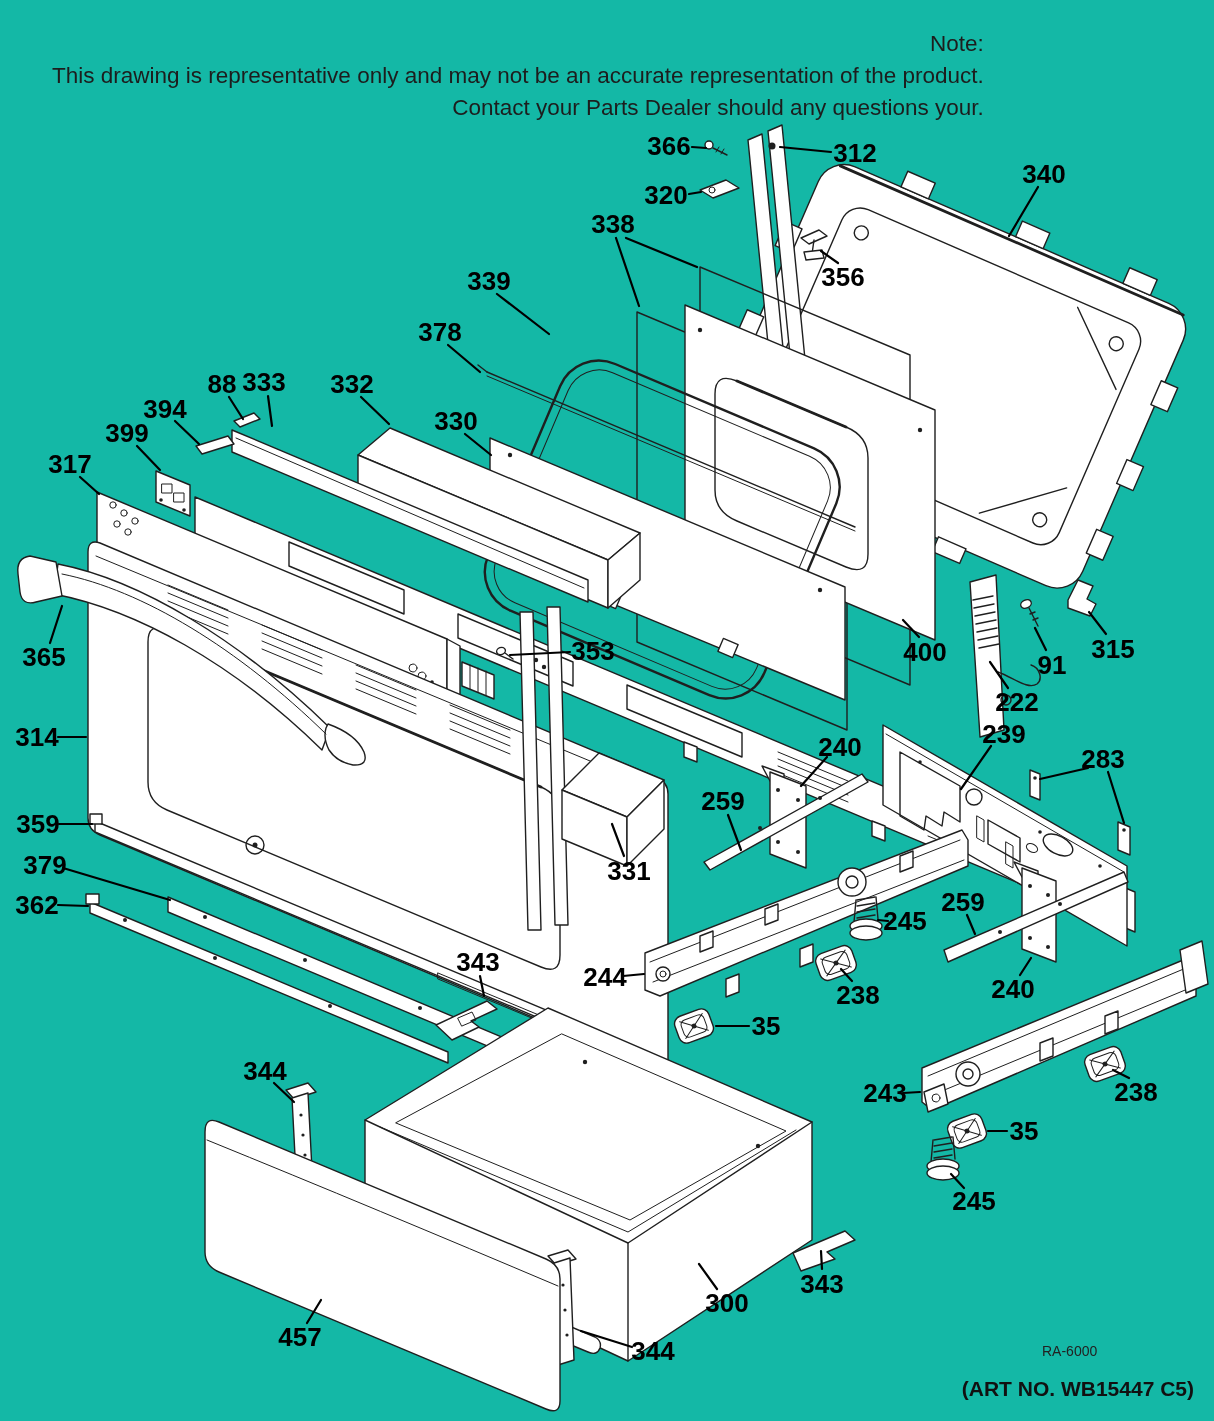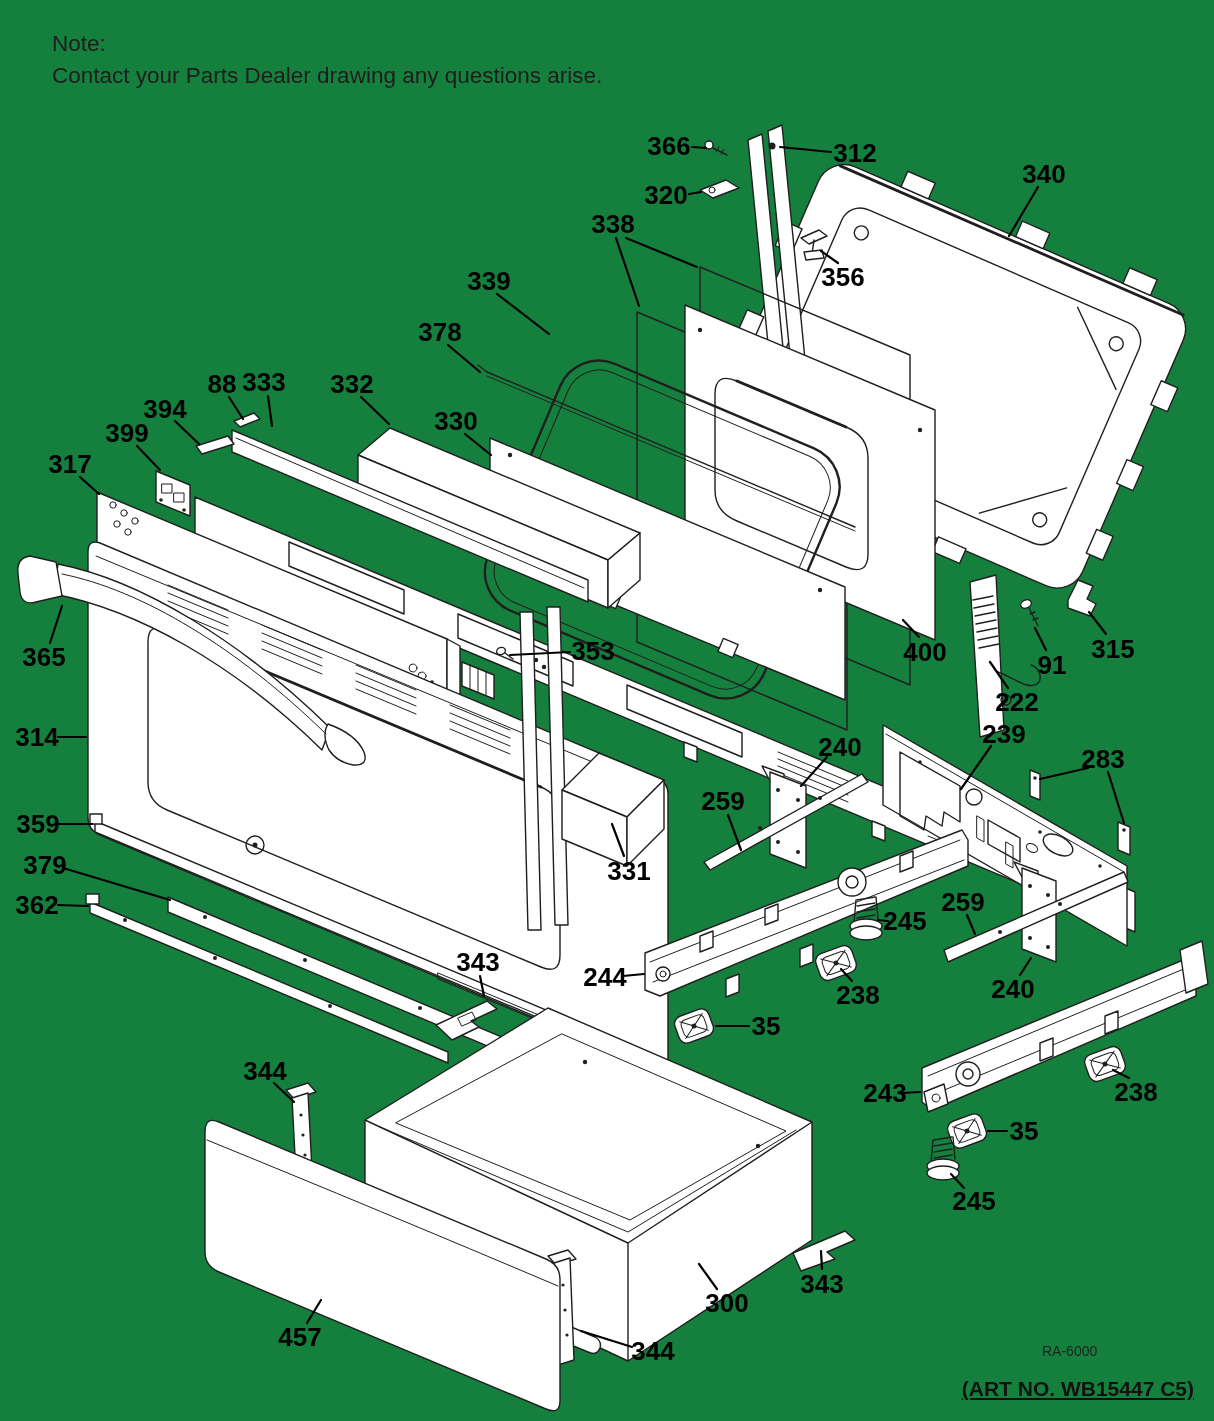--- a/index.html
+++ b/index.html
@@ -1,39 +1,40 @@
 <!DOCTYPE html>
 <html><head>
 <meta charset="utf-8">
 <style>
   html,body{margin:0;padding:0;background:#ffffff;}
-  .page{position:relative;width:1214px;height:1421px;background:#15803d;overflow:hidden;
-        font-family:"Liberation Sans",sans-serif;color:#1a1a1a;}
+  .page{position:relative;width:1214px;height:1421px;background:#14b8a6;overflow:hidden;
+        font-family:"Liberation Sans",sans-serif;color:#1a1a1a;text-align:right;}
   .note{position:absolute;left:52px;top:28px;font-size:22.5px;line-height:32px;color:#1d1d1d;}
   .note .nt{display:block;}
   .footer-code{position:absolute;left:1042px;top:1343px;font-size:14px;color:#222;}
-  .footer-art{position:absolute;right:20px;top:1377px;font-size:21px;font-weight:bold;color:#111;text-decoration:underline;}
+  .footer-art{position:absolute;right:20px;top:1377px;font-size:21px;font-weight:bold;color:#111;}
   svg{position:absolute;left:0;top:0;}
   .ln{fill:none;stroke:#1f1f1f;stroke-width:1.4;stroke-linejoin:round;stroke-linecap:round;}
   .fw{fill:#ffffff;stroke:#1f1f1f;stroke-width:1.4;stroke-linejoin:round;stroke-linecap:round;}
   .thin{stroke-width:1;}
   .thick{stroke-width:2.8;}
   .dot{fill:#1f1f1f;stroke:none;}
   .part-label{font-family:"Liberation Sans",sans-serif;font-weight:bold;font-size:26px;fill:#000;
               text-anchor:middle;dominant-baseline:central;}
   .leader{stroke:#000;stroke-width:2.2;stroke-linecap:round;fill:none;}
 </style>
 </head>
 <body>
 
 <div class="page">
 
   <div class="note">
     <span class="nt">Note:</span>
-    <span class="nt">Contact your Parts Dealer drawing any questions arise.</span>
+    <span class="nt">This drawing is representative only and may not be an accurate representation of the product.</span>
+    <span class="nt">Contact your Parts Dealer should any questions your.</span>
   </div>
 
   <svg width="1214" height="1421" viewBox="0 0 1214 1421">
 
     <g transform="rotate(23.5 950 375)">
       <rect class="fw" x="752" y="222" width="398" height="308" rx="28"></rect>
       <line class="ln thick" x1="766" y1="227" x2="1140" y2="227"></line>
       <rect class="fw" x="789" y="256" width="324" height="240" rx="20"></rect>
       <rect class="fw" x="830" y="205" width="30" height="17"></rect>
       <rect class="fw" x="955" y="205" width="30" height="17"></rect>

